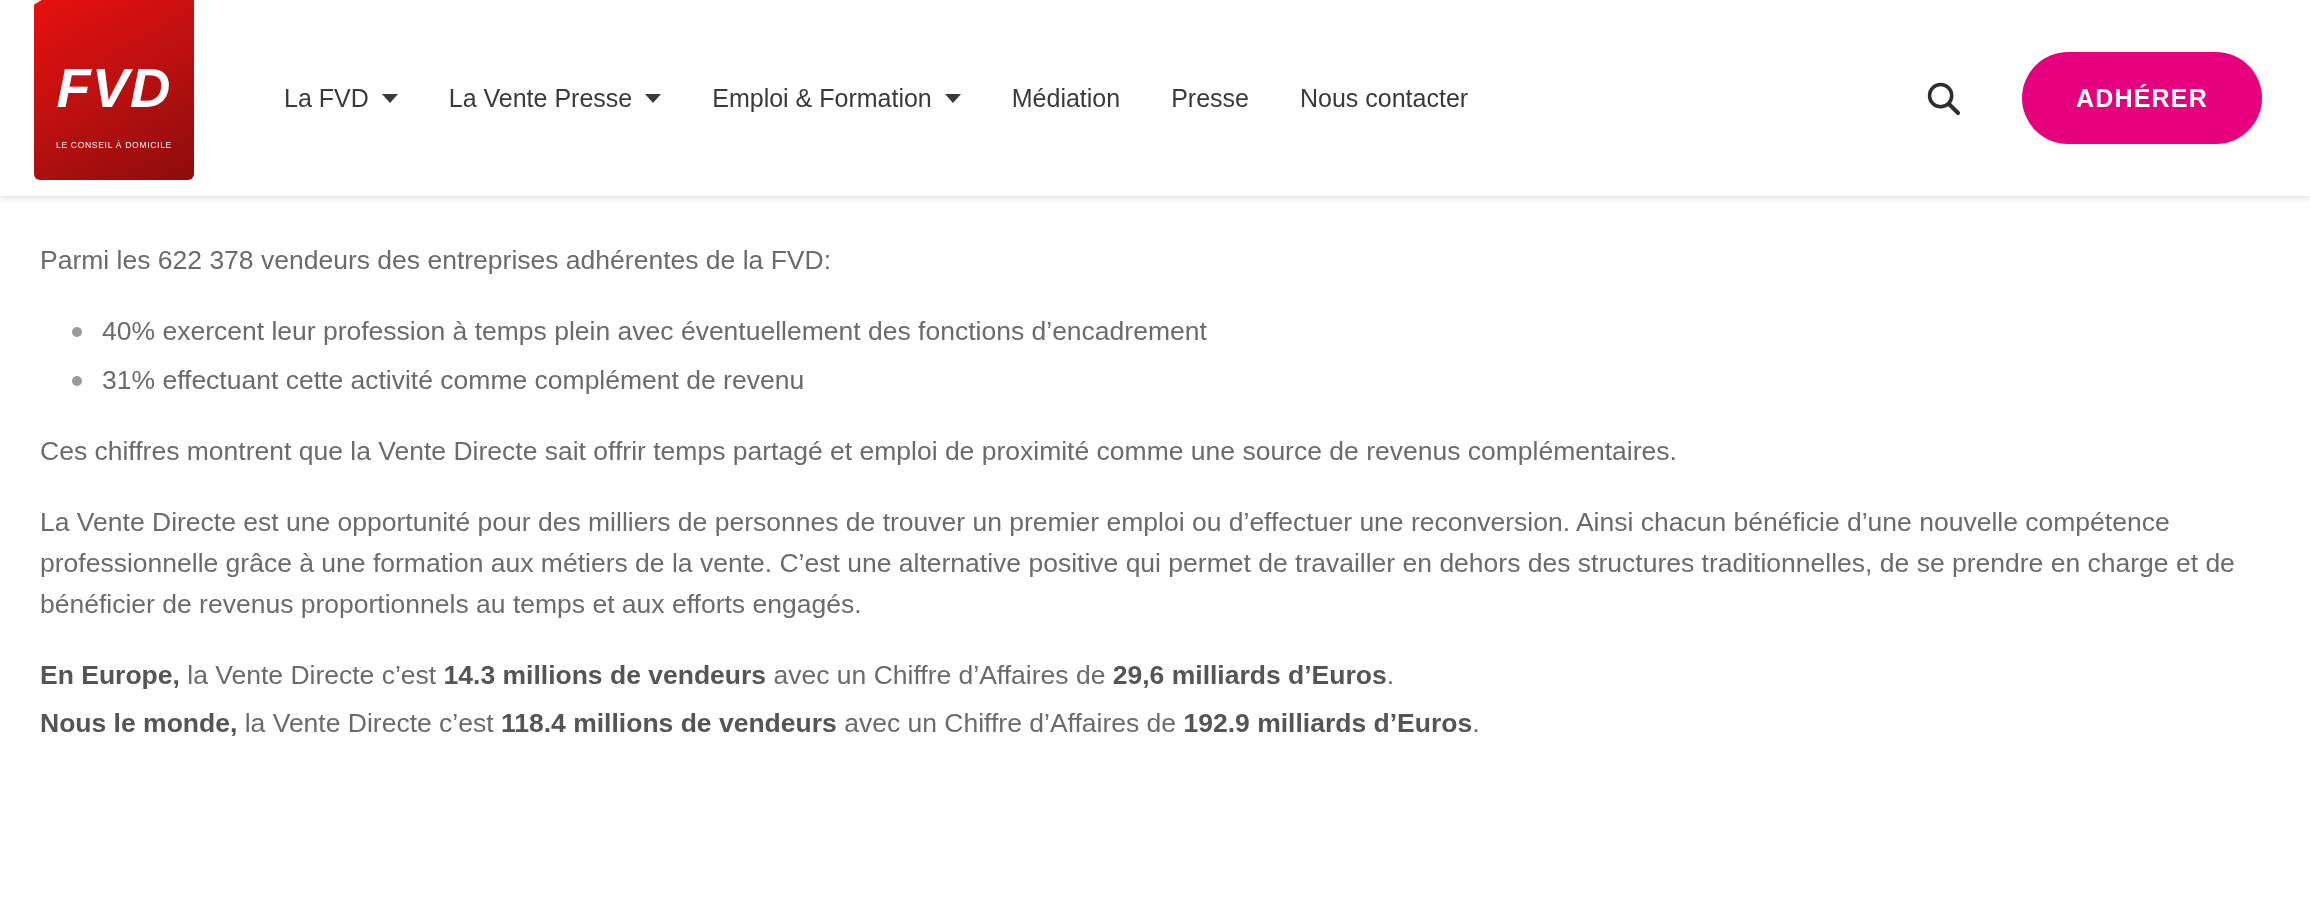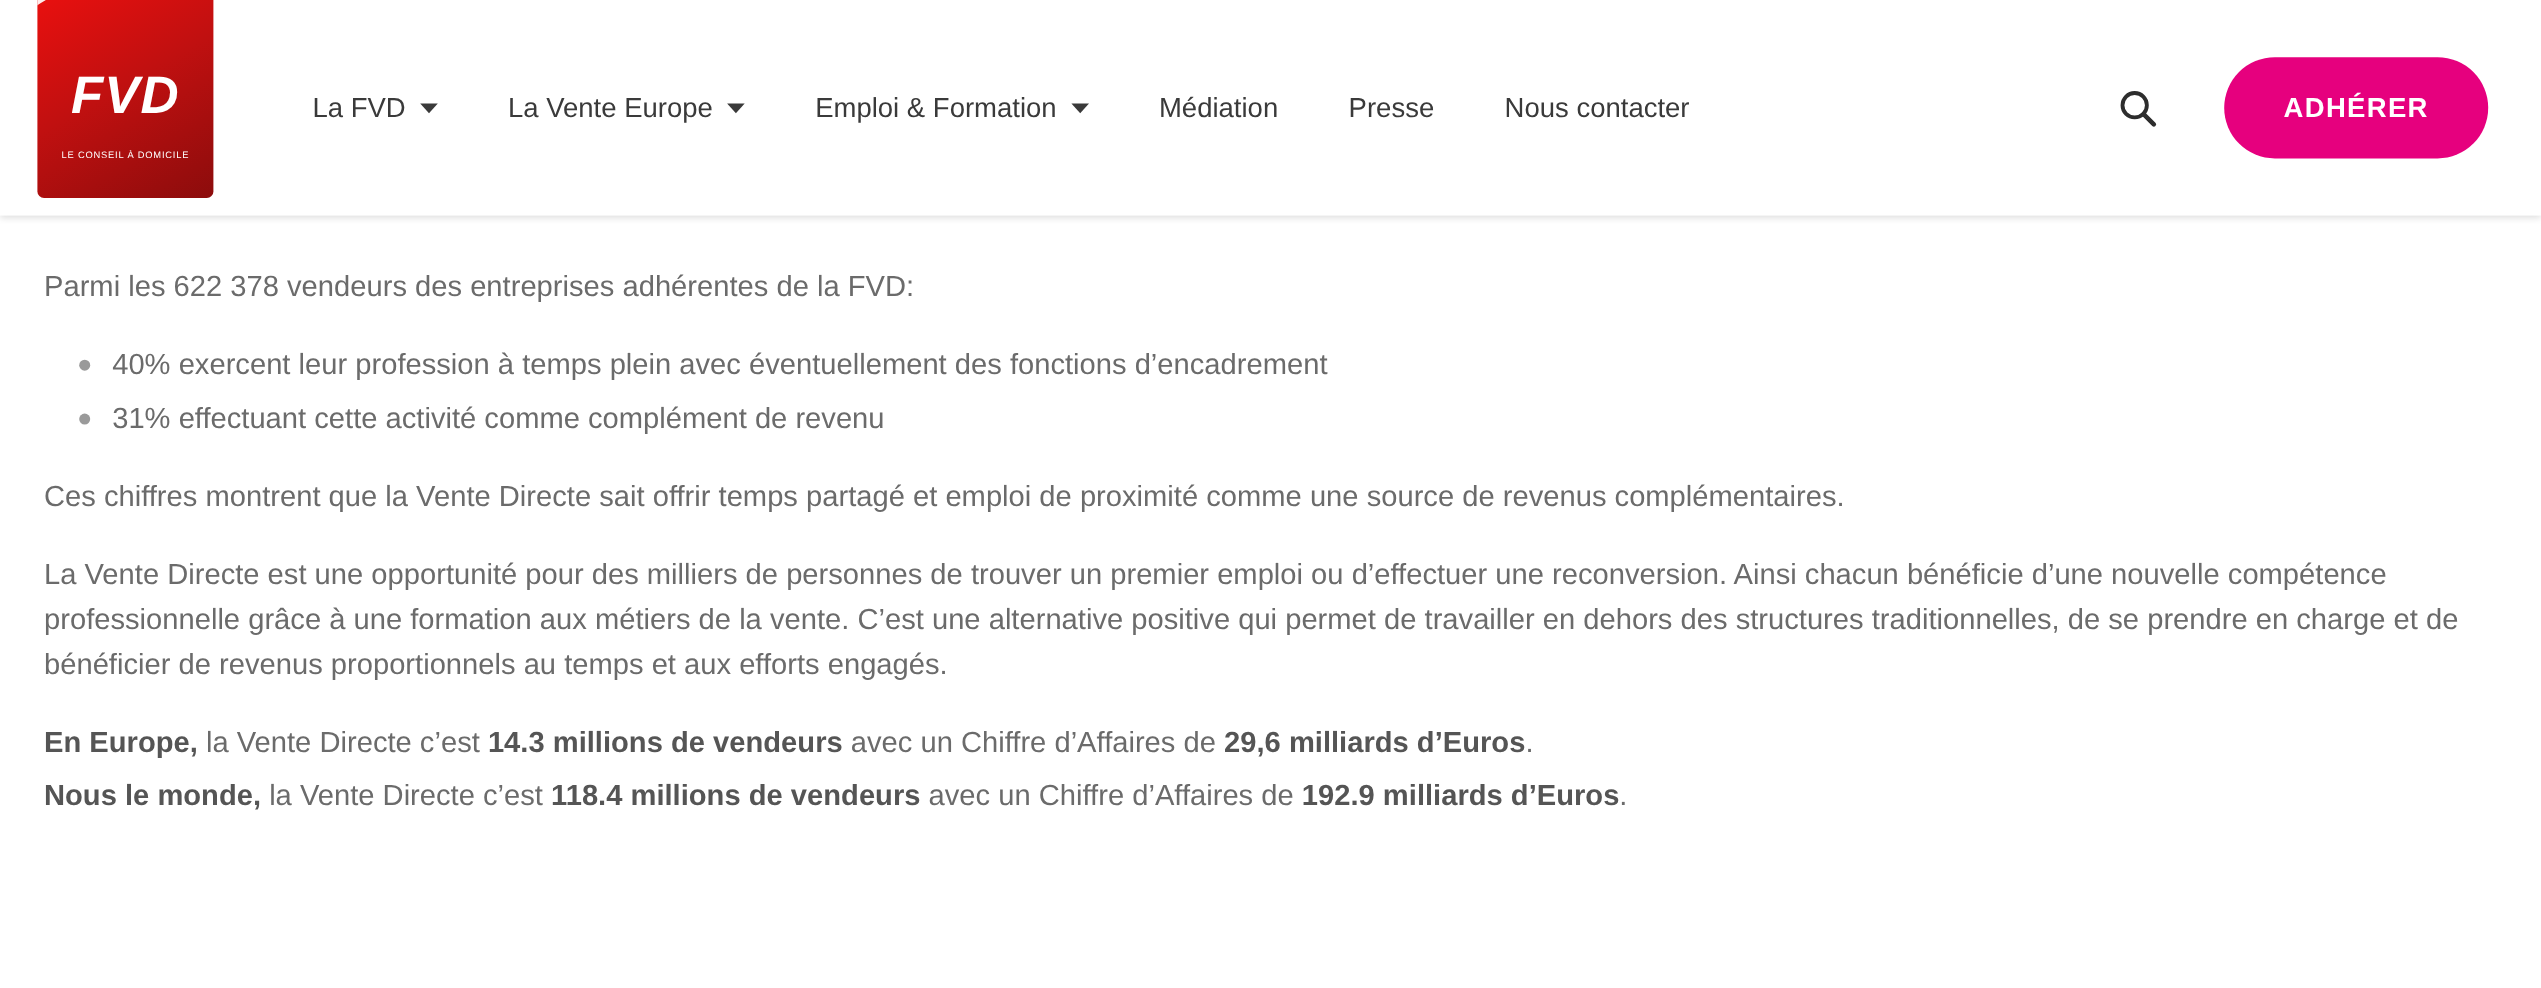--- a/index.html
+++ b/index.html
@@ -54,41 +54,41 @@
     left: -55px;
     top: -34px;
     transform: rotate(-13deg);
     box-sizing: border-box;
     border-bottom-color: transparent;
     border-left-color: transparent;
   }
   .logo .fvd-text {
     position: relative;
     color: #ffffff;
-    font-size: 48px;
+    font-size: 56px;
     font-weight: bold;
     letter-spacing: 1px;
     font-style: italic;
     line-height: 1;
     margin-top: 29px;
   }
   .logo .tagline {
     position: relative;
     color: #ffffff;
     font-size: 8.5px;
     letter-spacing: 0.7px;
     margin-top: 24px;
     text-transform: uppercase;
   }
 
   .nav {
     display: flex;
     align-items: center;
     margin-left: 66px;
-    gap: 16px;
+    gap: 3px;
   }
   .nav-item {
     display: flex;
     align-items: center;
     gap: 13px;
     padding: 10px 24px;
     font-size: 25px;
     color: #3a3a3a;
     font-weight: 500;
     cursor: pointer;
@@ -175,21 +175,21 @@
       <span class="tagline">LE CONSEIL À DOMICILE</span>
     </div>
   </div>
 
   <nav class="nav">
     <div class="nav-item">
       <span>La FVD</span>
       <span class="caret"></span>
     </div>
     <div class="nav-item">
-      <span>La Vente Europe</span>
+      <span>La Vente Presse</span>
       <span class="caret"></span>
     </div>
     <div class="nav-item">
       <span>Emploi &amp; Formation</span>
       <span class="caret"></span>
     </div>
     <div class="nav-item">
       <span>Médiation</span>
     </div>
     <div class="nav-item">

